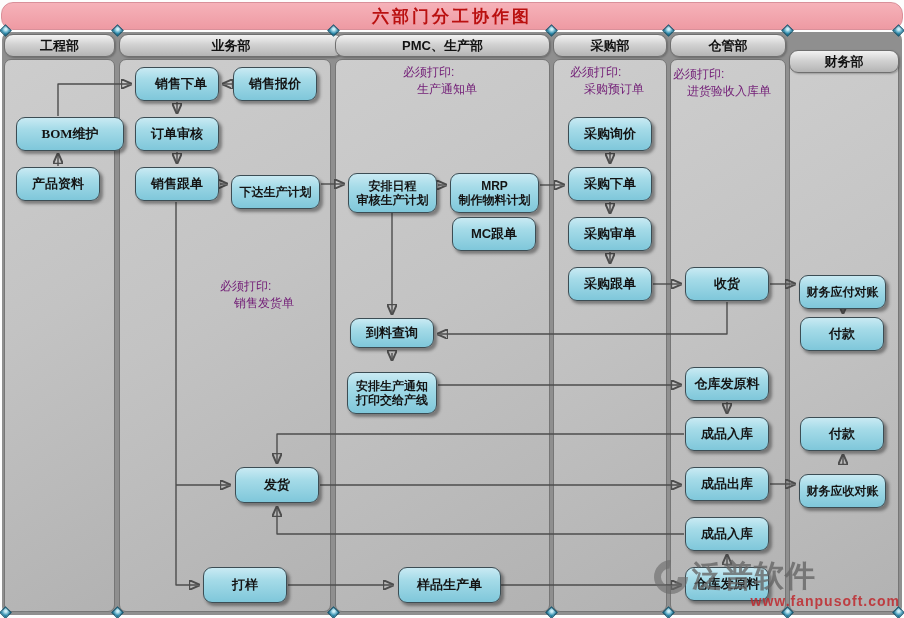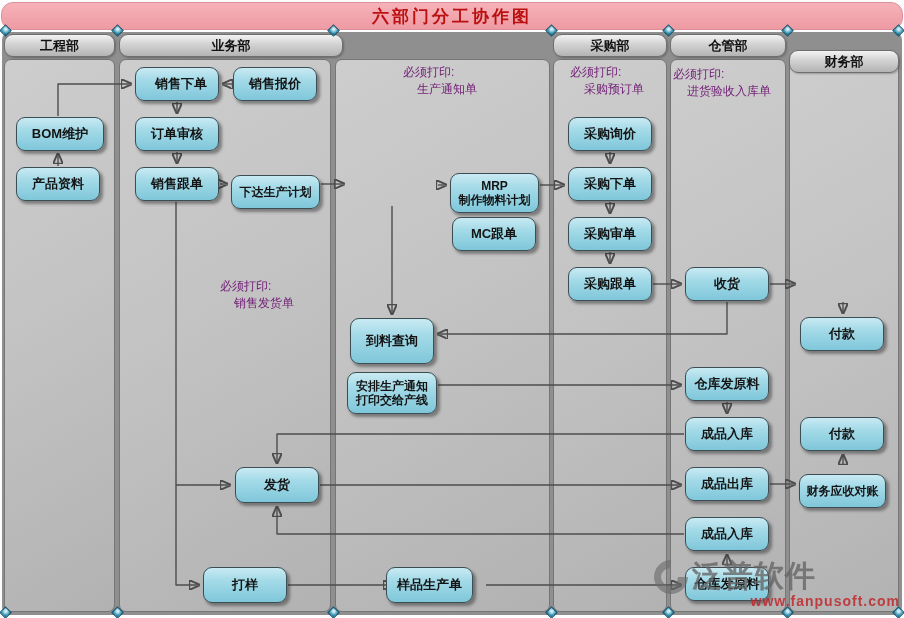--- a/index.html
+++ b/index.html
@@ -89,20 +89,21 @@
 <div id="stage">
 
   <div class="banner">
     <span class="banner-title">六部门分工协作图</span>
   </div>
 
   <div class="cols-backing"></div>
 
   <div class="dept-tab" style="left:4px;width:111px;">工程部</div>
   <div class="dept-tab" style="left:119px;width:224px;">业务部</div>
+  <div class="dept-tab" style="left:335px;width:215px;">PMC、生产部</div>
   <div class="dept-tab" style="left:553px;width:114px;">采购部</div>
   <div class="dept-tab" style="left:670px;width:116px;">仓管部</div>
   <div class="dept-tab" style="left:789px;width:110px;margin-top:16px;">财务部</div>
 
   <div class="panel" style="left:4px;width:111px;"></div>
   <div class="panel" style="left:119px;width:212px;"></div>
   <div class="panel" style="left:335px;width:215px;"></div>
   <div class="panel" style="left:553px;width:114px;"></div>
   <div class="panel" style="left:670px;width:116px;"></div>
   <div class="panel" style="left:789px;width:110px;"></div>
@@ -155,55 +156,60 @@
     <path d="M684,534 L277,534 L277,507" marker-end="url(#ah)"></path>
     <path d="M770,484 L795,484" marker-end="url(#ah)"></path>
     <path d="M843,465 L843,455" marker-end="url(#ah)"></path>
     <path d="M176,202 L176,585 L199,585" marker-end="url(#ah)"></path>
     <path d="M176,485 L230,485" marker-end="url(#ah)"></path>
     <path d="M288,585 L393,585" marker-end="url(#ah)"></path>
     <path d="M486,585 L681,585" marker-end="url(#ah)"></path>
     <path d="M727,566 L727,555" marker-end="url(#ah)"></path>
   </svg>
 
-  <div class="node" style="left:16px;top:117px;width:88px;height:34px;">BOM维护</div>
+  <div class="node" style="left:16px;top:117px;width:108px;height:34px;font-family:Liberation Serif, serif;">BOM维护</div>
   <div class="node" style="left:16px;top:167px;width:84px;height:34px;">产品资料</div>
 
   <div class="node" style="left:135px;top:67px;width:84px;height:34px;padding-left:8px;">销售下单</div>
   <div class="node" style="left:233px;top:67px;width:84px;height:34px;">销售报价</div>
   <div class="node" style="left:135px;top:117px;width:84px;height:34px;">订单审核</div>
   <div class="node" style="left:135px;top:167px;width:84px;height:34px;">销售跟单</div>
   <div class="node small-text" style="left:231px;top:167px;width:89px;height:34px;">下达生产计划</div>
   <div class="node" style="left:235px;top:467px;width:84px;height:36px;">发货</div>
   <div class="node" style="left:203px;top:567px;width:84px;height:36px;">打样</div>
 
+  <div class="node small-text" style="left:348px;top:165px;width:89px;height:40px;">
+    <span>安排日程</span>
+    <span>审核生产计划</span>
+  </div>
   <div class="node small-text" style="left:450px;top:165px;width:89px;height:40px;">
     <span>MRP</span>
     <span>制作物料计划</span>
   </div>
   <div class="node" style="left:452px;top:217px;width:84px;height:34px;">MC跟单</div>
-  <div class="node" style="left:350px;top:318px;width:84px;height:46px;">到料查询</div>
+  <div class="node" style="left:350px;top:318px;width:84px;height:30px;">到料查询</div>
   <div class="node small-text" style="left:347px;top:364px;width:90px;height:42px;">
     <span>安排生产通知</span>
     <span>打印交给产线</span>
   </div>
-  <div class="node" style="left:386px;top:567px;width:87px;height:36px;">样品生产单</div>
+  <div class="node" style="left:398px;top:567px;width:103px;height:36px;">样品生产单</div>
 
   <div class="node" style="left:568px;top:117px;width:84px;height:34px;">采购询价</div>
   <div class="node" style="left:568px;top:167px;width:84px;height:34px;">采购下单</div>
   <div class="node" style="left:568px;top:217px;width:84px;height:34px;">采购审单</div>
   <div class="node" style="left:568px;top:267px;width:84px;height:34px;">采购跟单</div>
 
   <div class="node" style="left:685px;top:267px;width:84px;height:34px;">收货</div>
   <div class="node" style="left:685px;top:367px;width:84px;height:34px;">仓库发原料</div>
   <div class="node" style="left:685px;top:417px;width:84px;height:34px;">成品入库</div>
   <div class="node" style="left:685px;top:467px;width:84px;height:34px;">成品出库</div>
   <div class="node" style="left:685px;top:517px;width:84px;height:34px;">成品入库</div>
   <div class="node" style="left:685px;top:567px;width:84px;height:34px;">仓库发原料</div>
 
+  <div class="node small-text" style="left:799px;top:267px;width:87px;height:34px;">财务应付对账</div>
   <div class="node" style="left:800px;top:317px;width:84px;height:34px;">付款</div>
   <div class="node" style="left:800px;top:417px;width:84px;height:34px;">付款</div>
   <div class="node small-text" style="left:799px;top:466px;width:87px;height:34px;">财务应收对账</div>
 
   <div class="diamond" style="left:1px;top:26px;"></div>
   <div class="diamond" style="left:113px;top:26px;"></div>
   <div class="diamond" style="left:329px;top:26px;"></div>
   <div class="diamond" style="left:547px;top:26px;"></div>
   <div class="diamond" style="left:664px;top:26px;"></div>
   <div class="diamond" style="left:783px;top:26px;"></div>

